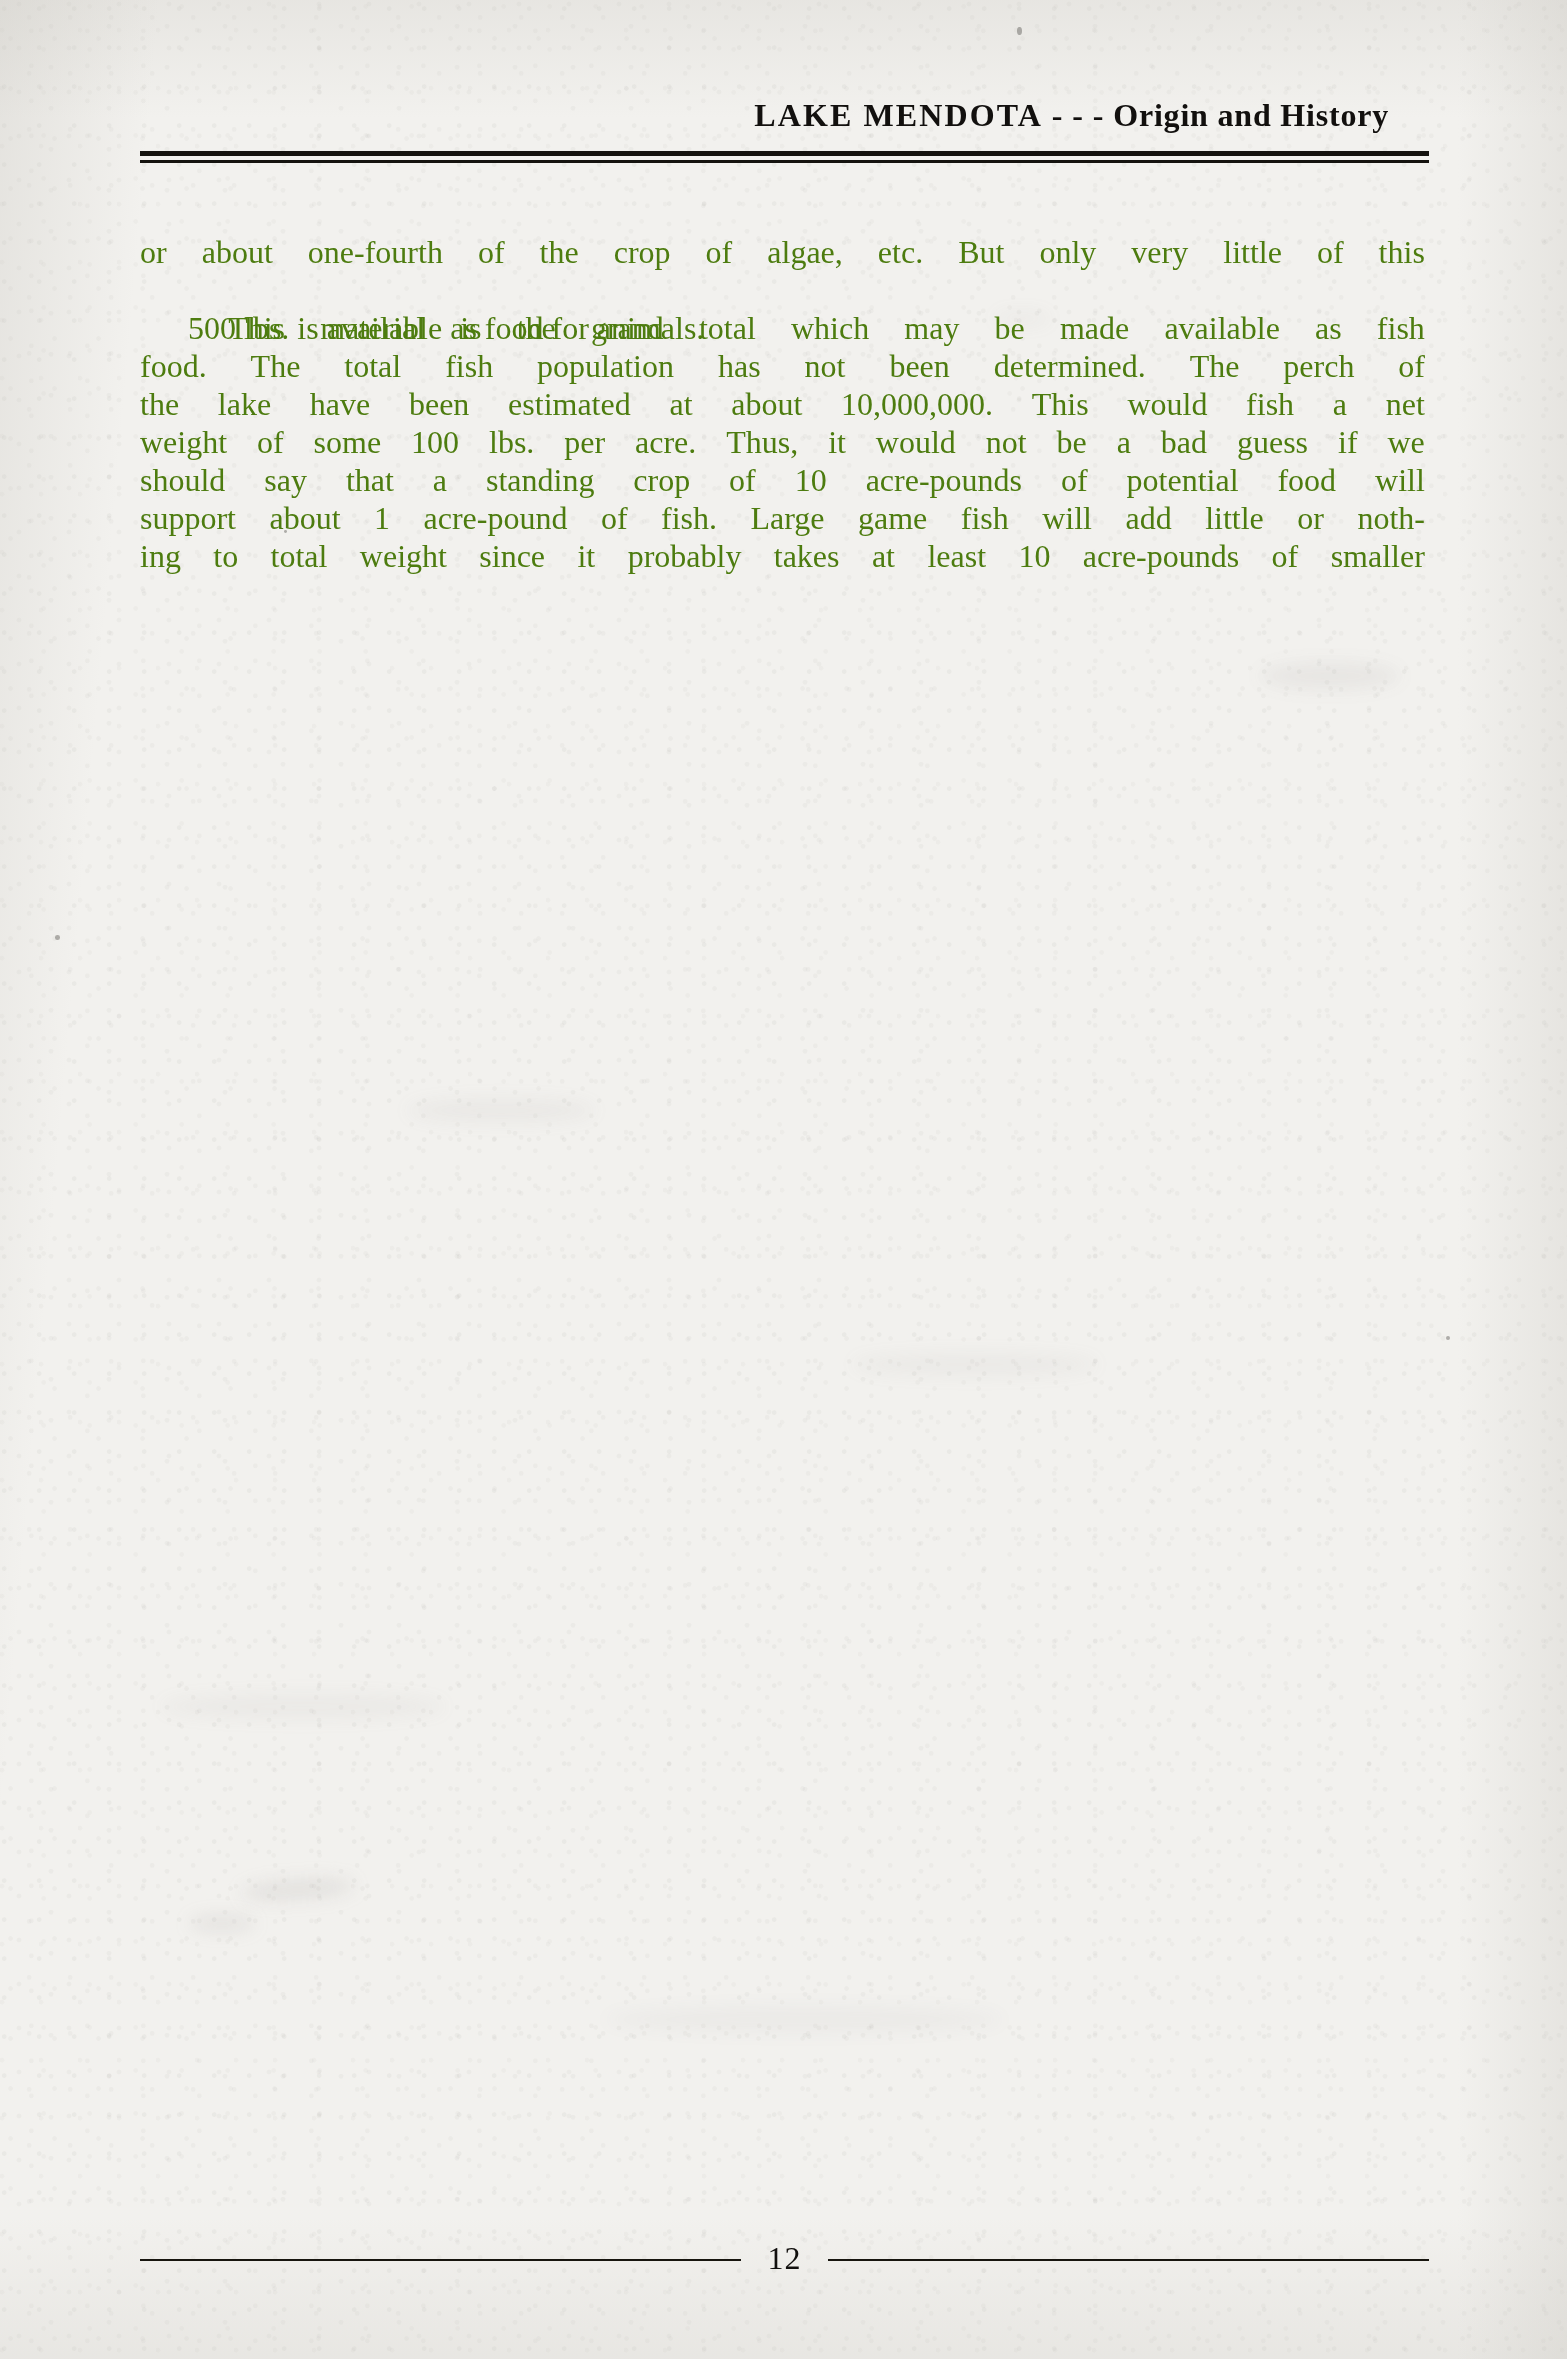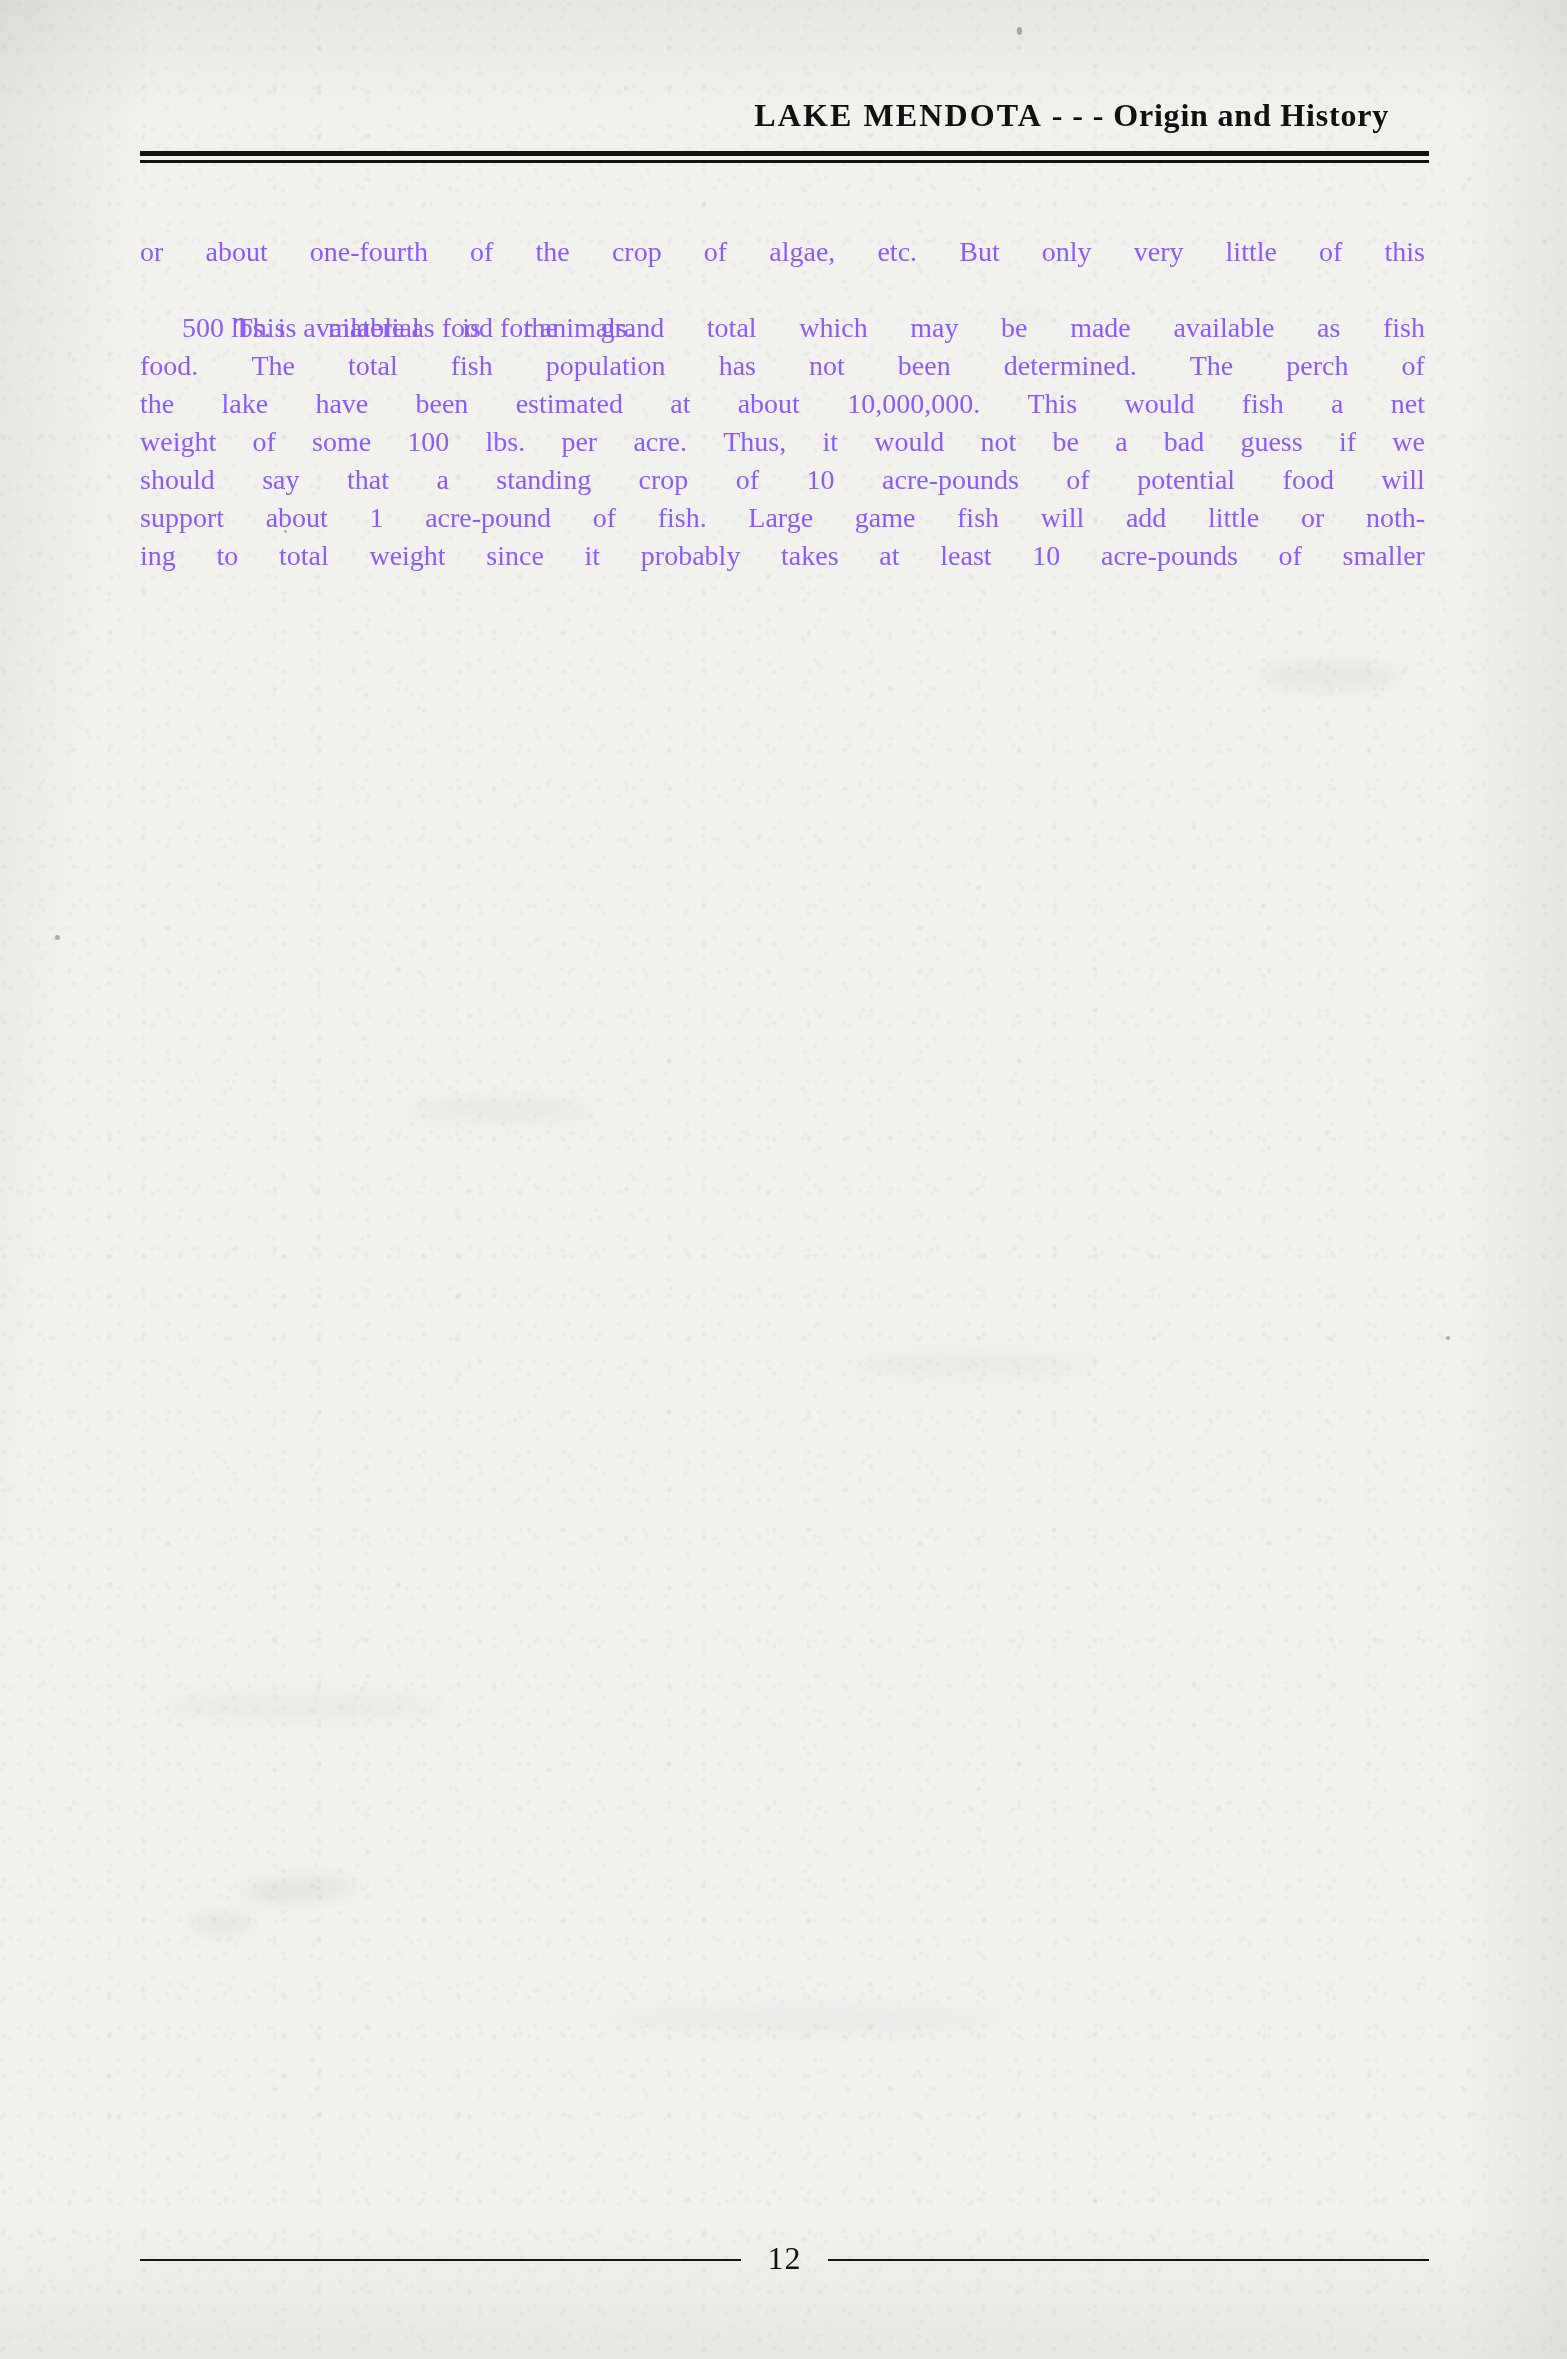--- a/index.html
+++ b/index.html
@@ -105,23 +105,23 @@
     background: #15130f;
   }
   .rule-top { top: 151px; }
 
   
   .body-block {
     position: absolute;
     left: 140px;
     top: 233px;
     width: 1285px;
-    font-size: 28px;
+    font-size: 32px;
     line-height: 38px;
-    color: #8b5cf6;
+    color: #4d7c0f;
   }
   .tline {
     display: flex;
     justify-content: space-between;
     white-space: pre;
     height: 38px;
   }
   .tline.last { display: block; }
   .tline .w { display: inline-block; }
   .indent { display: inline-block; width: 53px; }

